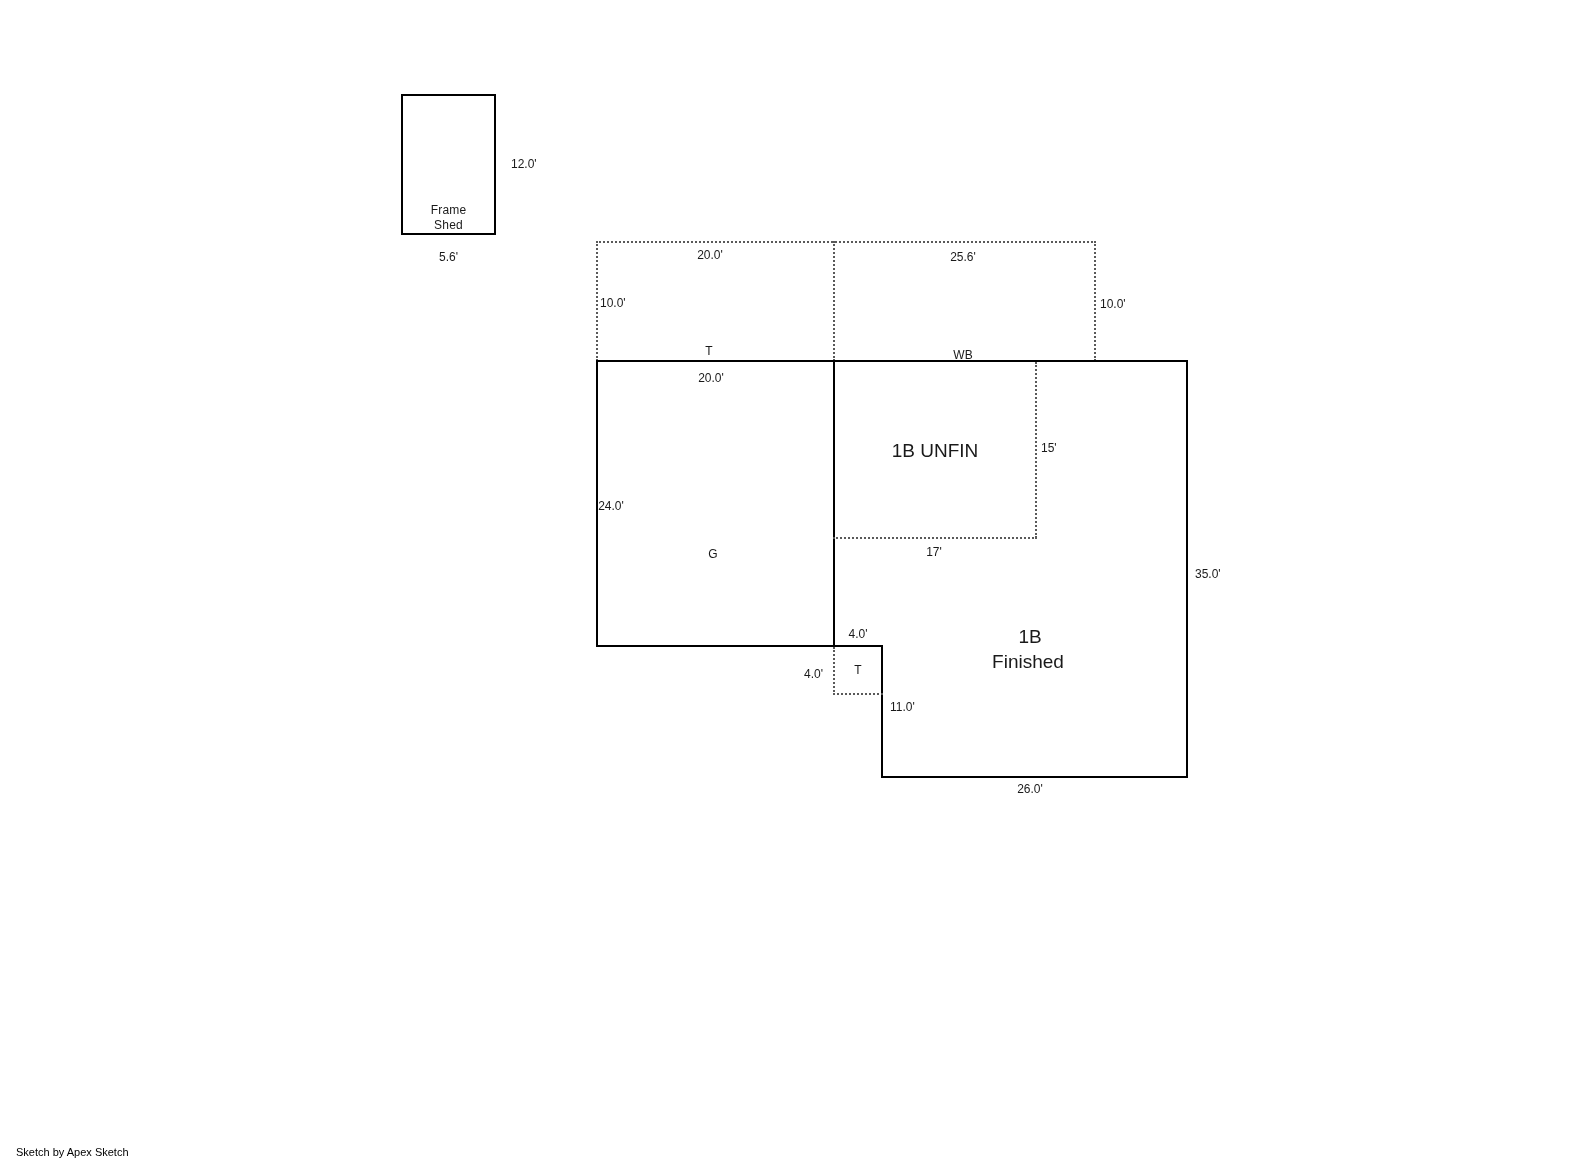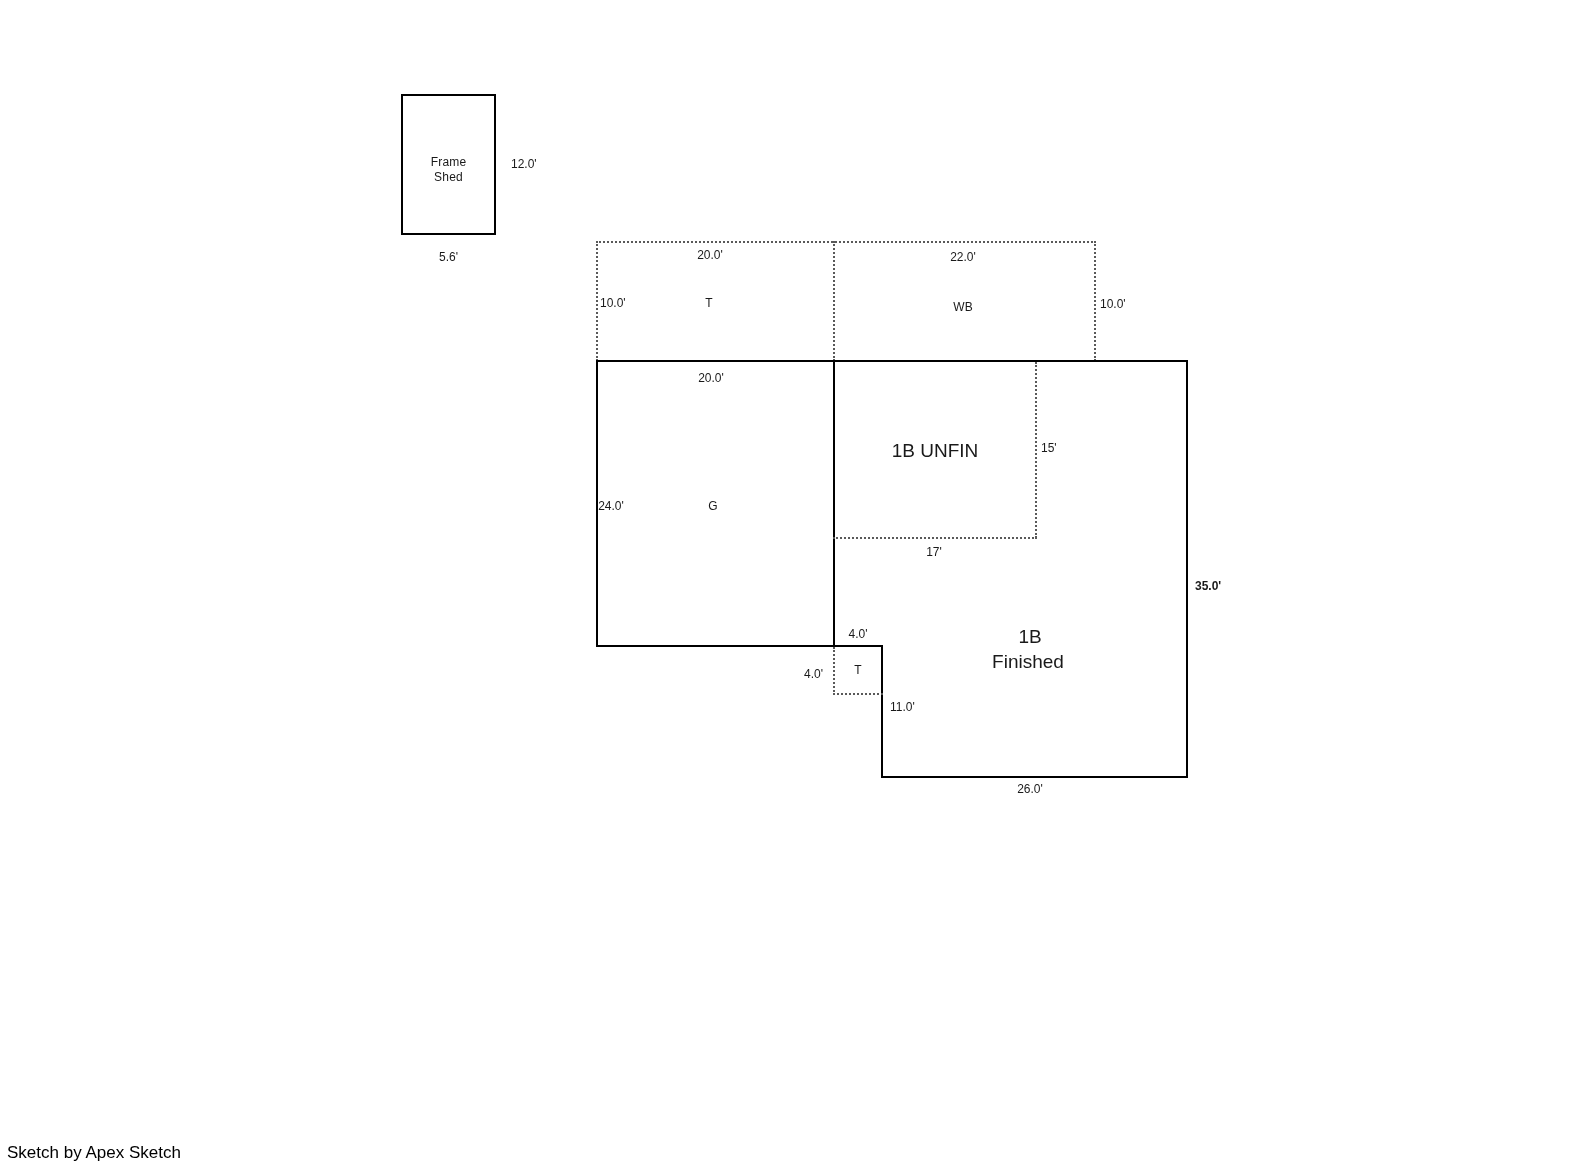--- a/index.html
+++ b/index.html
@@ -29,24 +29,24 @@
   .lbl {
     position: absolute;
     font-size: 12px;
     line-height: 13px;
     white-space: nowrap;
     color: #1a1a1a;
   }
   .c { text-align: center; }
   .r { text-align: right; }
   .sm { font-size: 12px; line-height: 12px; }
-  .md { font-size: 12px; line-height: 15px; }
+  .md { font-size: 12px; line-height: 15px; margin-top: 48px; }
   .lg { font-size: 19px; line-height: 16px; }
   .shed-label { letter-spacing: 0.2px; }
-  .footer { font-size: 17px; color: #000000; }
+  .footer { font-size: 11px; color: #000000; margin-left: 9px; }
 </style>
 </head>
 <body>
 
 <div class="canvas">
 
   <div class="outline" style="left:401px; top:94px; width:95px; height:141px;"></div>
   <div class="lbl md c shed-label" style="left:401px; top:155px; width:95px;">
     <div>Frame</div>
     <div>Shed</div>
@@ -56,21 +56,21 @@
 
   <div class="ln dot-h" style="left:596px; top:241px; width:500px;"></div>
   <div class="ln dot-v" style="left:596px; top:241px; height:120px;"></div>
   <div class="ln dot-v" style="left:833px; top:241px; height:120px;"></div>
   <div class="ln dot-v" style="left:1094px; top:241px; height:120px;"></div>
 
   <div class="lbl c" style="left:685px; top:249px; width:50px;">20.0'</div>
   <div class="lbl" style="left:600px; top:297px;">10.0'</div>
   <div class="lbl md c" style="left:684px; top:296px; width:50px;">T</div>
 
-  <div class="lbl c" style="left:938px; top:251px; width:50px;">22.0'</div>
+  <div class="lbl c" style="left:938px; top:251px; width:50px;">25.6'</div>
   <div class="lbl md c" style="left:938px; top:300px; width:50px;">WB</div>
   <div class="lbl" style="left:1100px; top:298px;">10.0'</div>
 
   <div class="ln solid" style="left:596px; top:360px; width:592px; height:2px;"></div>
   <div class="ln solid" style="left:596px; top:360px; width:2px; height:287px;"></div>
   <div class="ln solid" style="left:833px; top:360px; width:2px; height:287px;"></div>
   <div class="ln solid" style="left:596px; top:645px; width:287px; height:2px;"></div>
   <div class="ln solid" style="left:881px; top:645px; width:2px; height:133px;"></div>
   <div class="ln solid" style="left:881px; top:776px; width:307px; height:2px;"></div>
   <div class="ln solid" style="left:1186px; top:360px; width:2px; height:418px;"></div>
@@ -87,18 +87,18 @@
 
   <div class="ln dot-v" style="left:833px; top:647px; height:48px;"></div>
   <div class="ln dot-h" style="left:833px; top:693px; width:50px;"></div>
   <div class="lbl c" style="left:836px; top:628px; width:44px;">4.0'</div>
   <div class="lbl r" style="left:783px; top:668px; width:40px;">4.0'</div>
   <div class="lbl c" style="left:836px; top:664px; width:44px;">T</div>
 
   <div class="lbl" style="left:890px; top:701px;">11.0'</div>
   <div class="lbl lg c" style="left:980px; top:629px; width:100px;">1B</div>
   <div class="lbl lg c" style="left:978px; top:654px; width:100px;">Finished</div>
-  <div class="lbl" style="left:1195px; top:580px;font-weight:bold;">35.0'</div>
+  <div class="lbl" style="left:1195px; top:568px;">35.0'</div>
   <div class="lbl c" style="left:1005px; top:783px; width:50px;">26.0'</div>
 
   <div class="lbl footer" style="left:7px; top:1146px;">Sketch by Apex Sketch</div>
 
 </div>
 
 </body></html>

